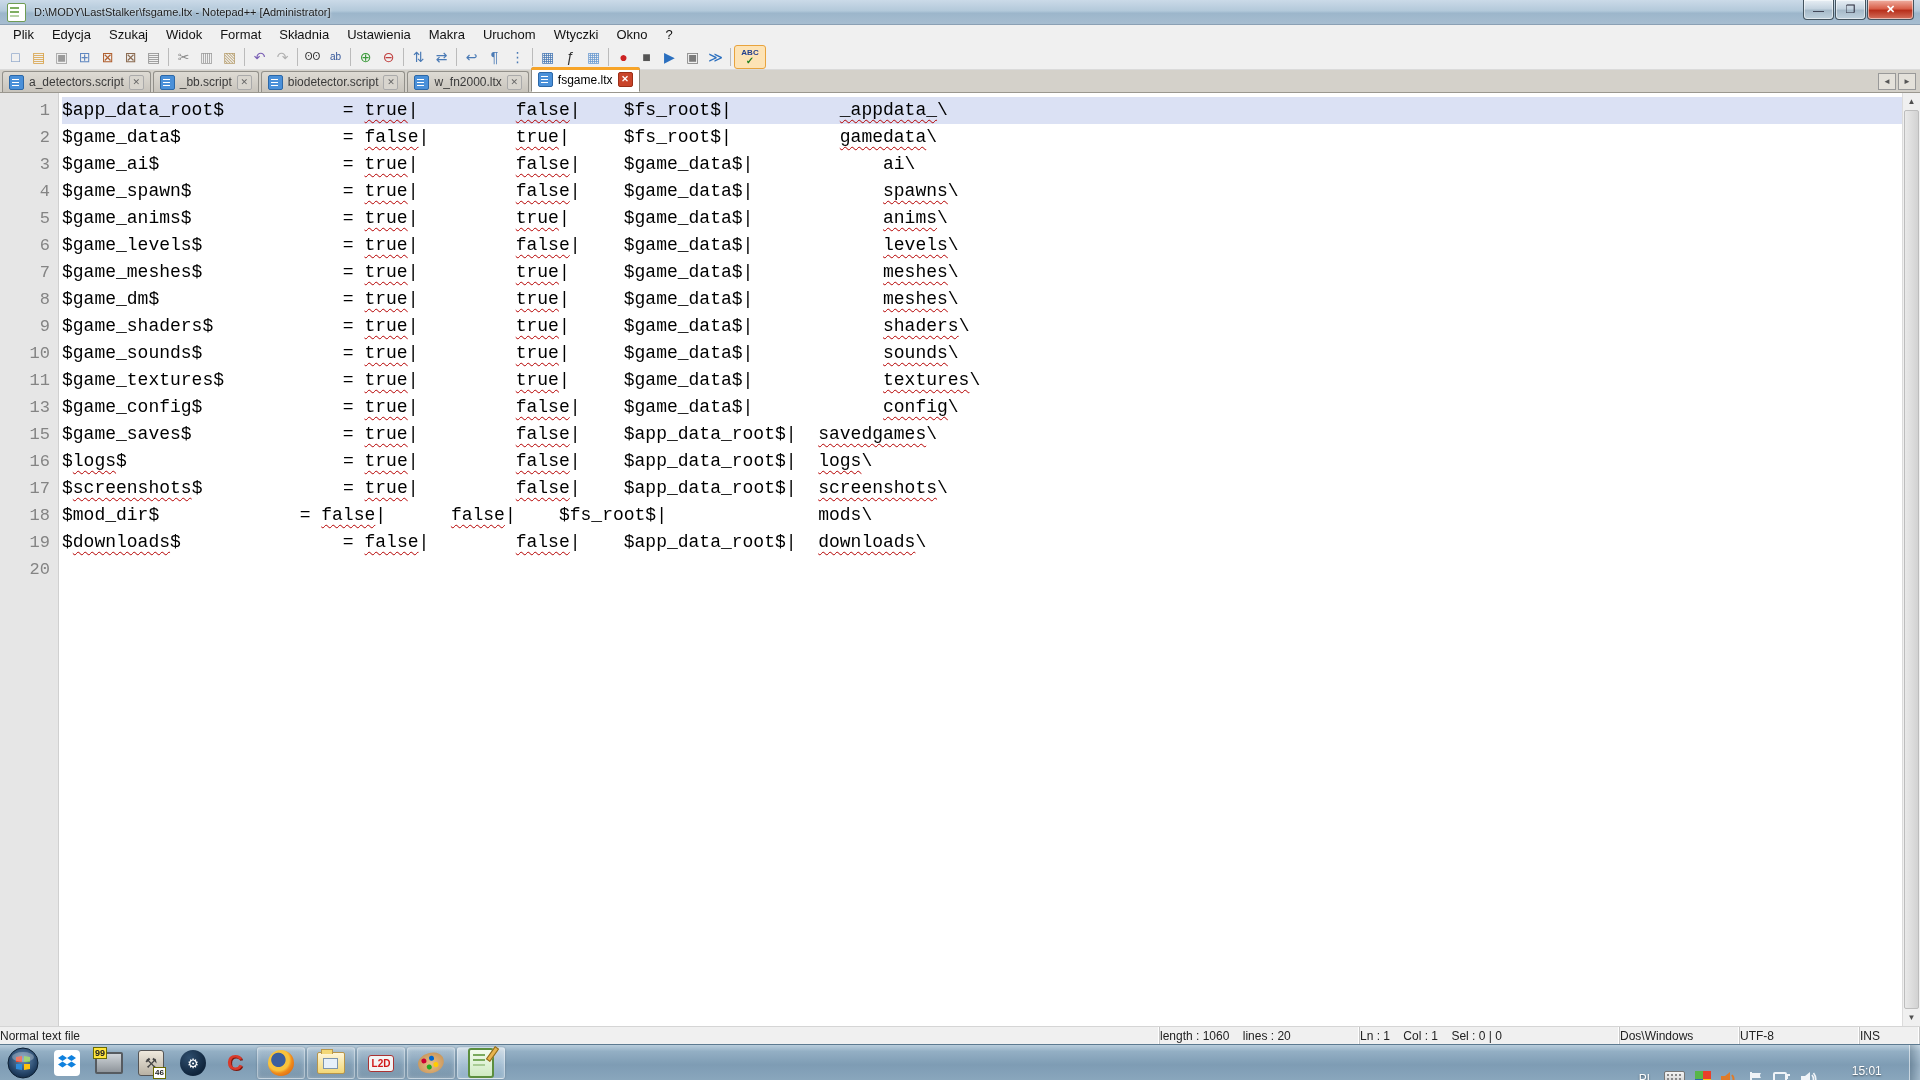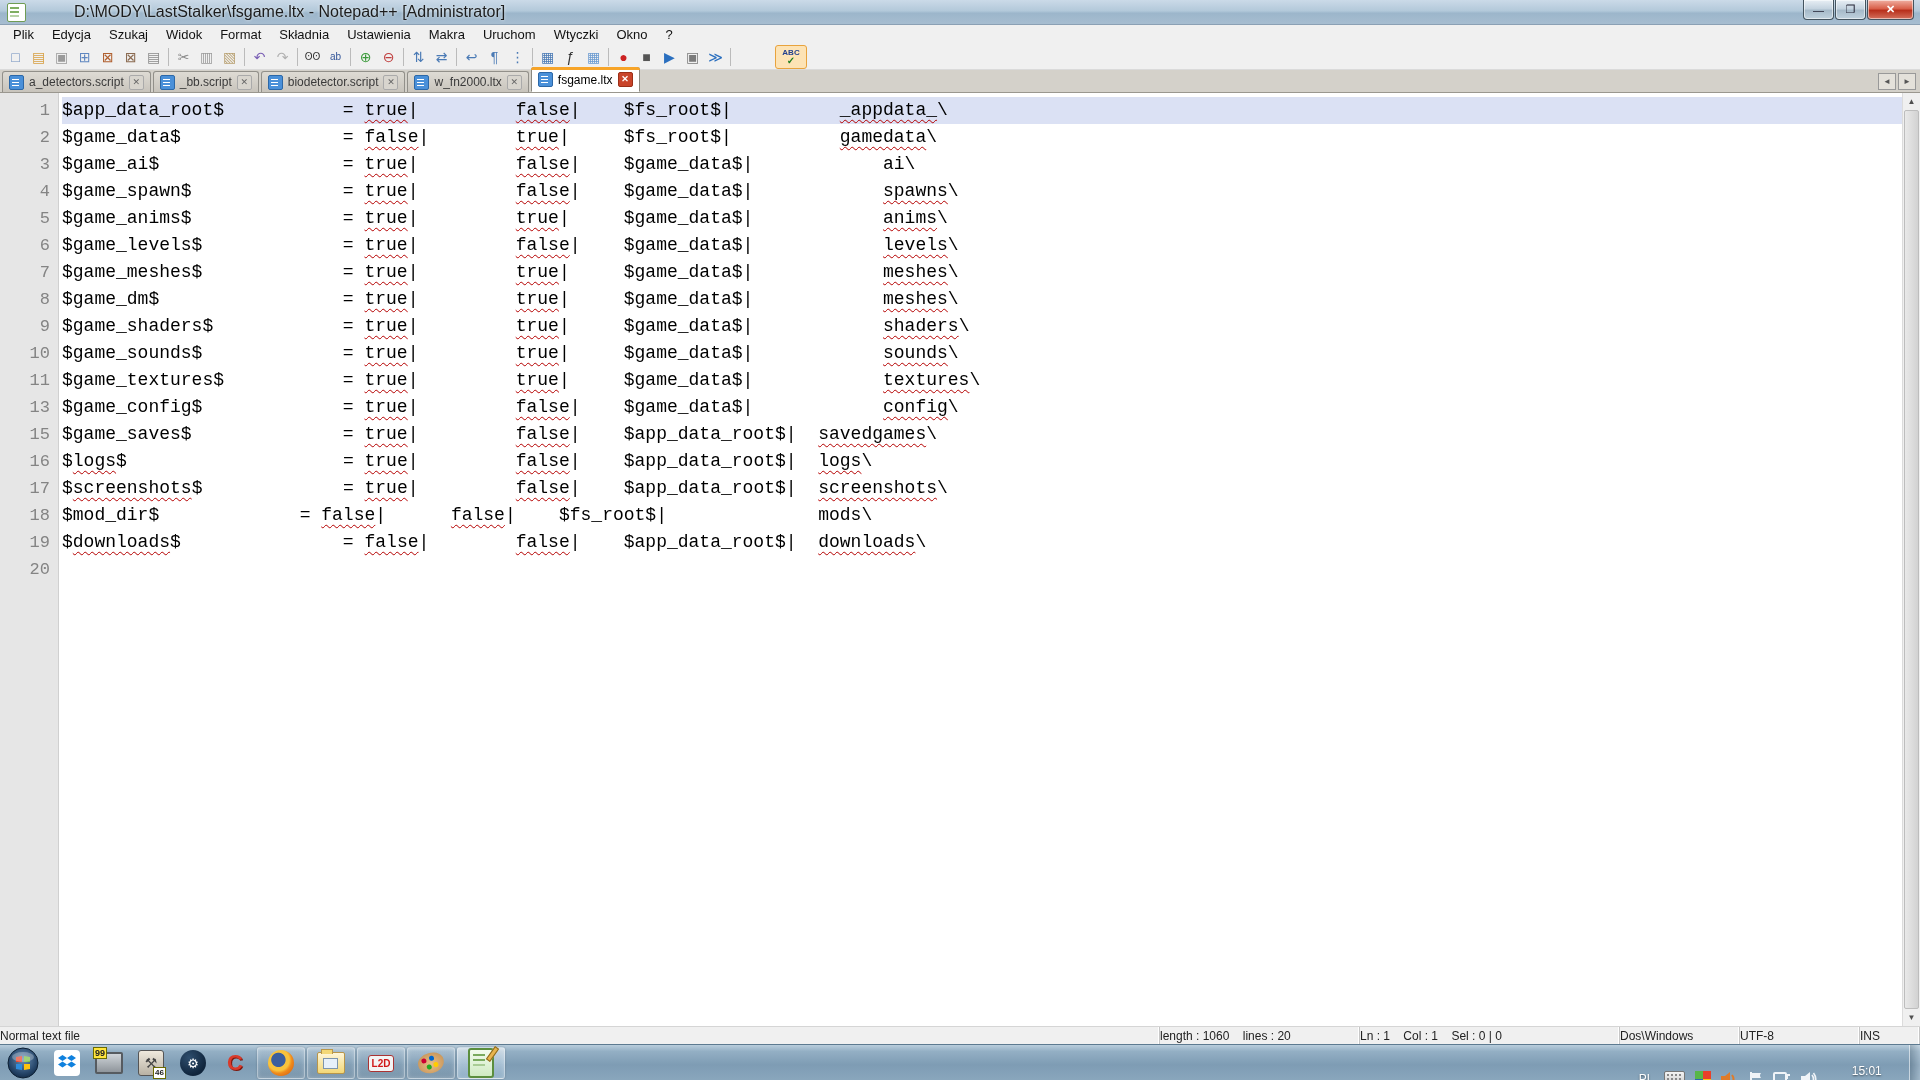--- a/index.html
+++ b/index.html
@@ -6,35 +6,35 @@
   body{width:1920px;height:1080px;overflow:hidden;position:relative;
        font-family:"Liberation Sans",sans-serif;background:#fff;-webkit-font-smoothing:antialiased;}
 
   
   .titlebar{position:absolute;left:0;top:0;width:1920px;height:24px;
     background:linear-gradient(180deg,#cbdae8 0%,#b3c9da 45%,#9cb6cb 55%,#a7bdd0 100%);
     border-bottom:1px solid #8ba0b4;display:flex;align-items:center;}
   .app-icon{width:17px;height:17px;margin:0 8px 0 7px;background:#fff;border:1px solid #6f9c55;border-radius:2px;
     position:relative;}
   .app-icon::before{content:"";position:absolute;left:2px;top:3px;width:9px;height:2px;background:#7fae62;box-shadow:0 4px 0 #7fae62,0 8px 0 #b9d3a8;}
-  .title-text{font-size:16px;color:#1c1c1c;text-shadow:0 0 3px #ffffffcc;margin-left:40px;}
+  .title-text{font-size:11px;color:#1c1c1c;text-shadow:0 0 3px #ffffffcc;}
   .cap-btns{position:absolute;right:6px;top:0;display:flex;}
   .cap-btn{width:29px;height:19px;border:1px solid #44545f;border-top:none;border-radius:0 0 4px 4px;
     background:linear-gradient(180deg,#e8eff5,#c4d3df 45%,#a6bac9 55%,#c0d2de);display:flex;align-items:center;justify-content:center;
     font-size:11px;color:#223;margin-left:1px;box-shadow:inset 0 0 0 1px #ffffff88;}
   .cap-btn.close{width:45px;background:linear-gradient(180deg,#f0b0a2,#d9604a 45%,#b8301c 55%,#d4705c);color:#fff;font-weight:bold;}
 
   .menubar{position:absolute;left:0;top:25px;width:1920px;height:19px;background:#f0f0f0;display:flex;align-items:center;padding-left:4px;box-sizing:border-box;}
   .menu-item{font-size:13px;color:#111;padding:1px 9px;border-radius:2px;}
 
   .toolbar{position:absolute;left:0;top:44px;width:1920px;height:26px;background:#f0f0f0;
     border-bottom:1px solid #dadada;display:flex;align-items:center;padding-left:4px;box-sizing:border-box;}
   .ti{width:23px;height:22px;display:flex;align-items:center;justify-content:center;font-size:14px;border-radius:3px;}
   .tsep{width:1px;height:18px;background:#bbb;margin:0 3px;}
-  .ti.abc{width:30px;border:1px solid #e8a33d;background:#fde3b5;font-size:8px;font-weight:bold;color:#23408f;flex-direction:column;line-height:8px;margin-left:41px;}
+  .ti.abc{width:30px;border:1px solid #e8a33d;background:#fde3b5;font-size:8px;font-weight:bold;color:#23408f;flex-direction:column;line-height:8px;}
   .ti.abc .chk{color:#1e7d1e;font-size:10px;line-height:8px;}
 
   
   .tabbar{position:absolute;left:0;top:70px;width:1920px;height:23px;background:#d4d1ca;
     border-bottom:1px solid #9a978f;display:flex;align-items:flex-end;padding-left:2px;box-sizing:border-box;}
   .tab{height:20px;display:flex;align-items:center;gap:5px;padding:0 6px;margin-right:2px;
     background:linear-gradient(180deg,#dedbd4,#c8c4bc);border:1px solid #92908a;border-bottom:none;
     border-radius:3px 3px 0 0;font-size:12px;color:#3a3a3a;position:relative;}
   .tab .ticon{width:13px;height:13px;background:#4a90d9;border:1px solid #2c68a8;border-radius:2px;position:relative;}
   .tab .ticon::before{content:"";position:absolute;left:2px;top:3px;width:7px;height:1px;background:#fff;box-shadow:0 3px 0 #fff,0 6px 0 #fff;}

